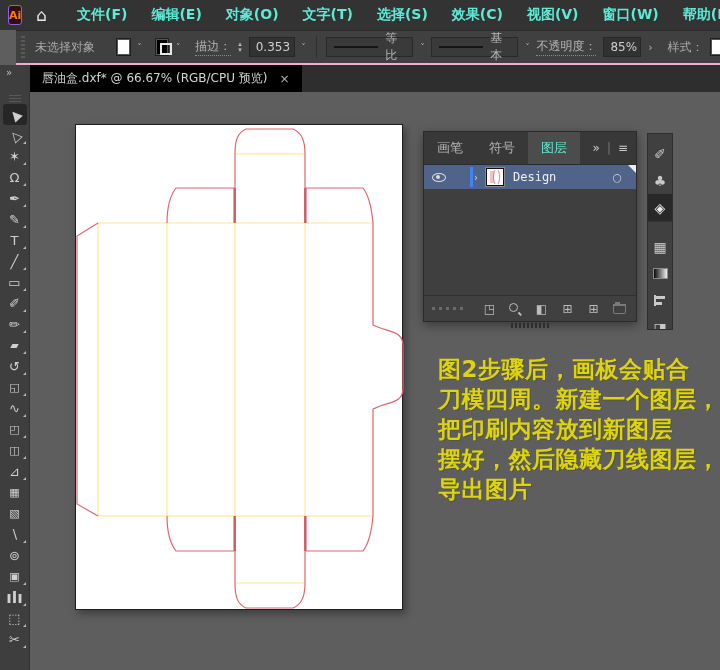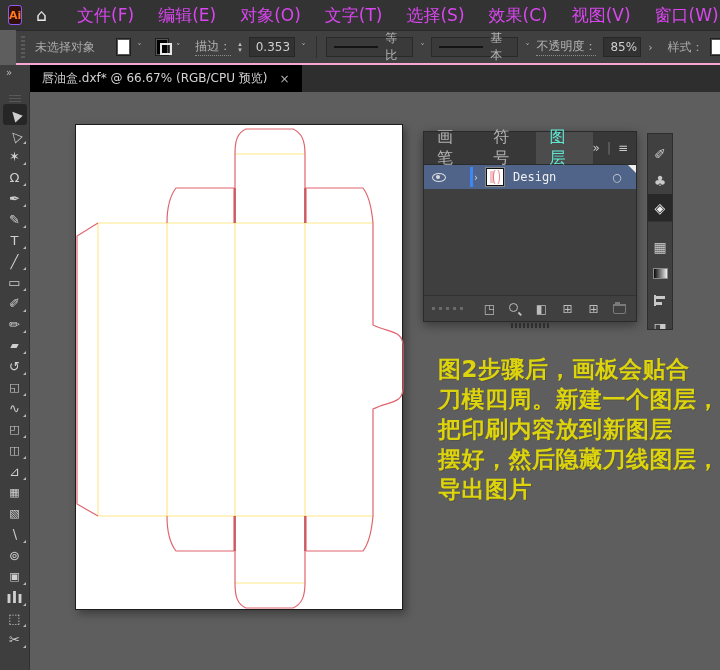--- a/index.html
+++ b/index.html
@@ -9,21 +9,21 @@
 
   
   .menubar { position:absolute; left:0; top:0; width:720px; height:30px;
              background:#333333; display:flex; align-items:center; padding-left:8px; }
   .ai-logo { width:20px; height:20px; background:#31100c; border:1px solid #8b5cf6;
              color:#ff7a1a; font-weight:bold; font-size:11px; display:flex;
              align-items:center; justify-content:center; border-radius:3px; }
   .home-ico { color:#e9e9e9; font-size:17px; margin-left:14px; }
   .mb-div { width:1px; height:18px; background:#4a4a4a; margin:0 14px 0 16px; }
   .menus { display:flex; gap:24px; }
-  .menu-item { color:#d946ef; font-size:17px; white-space:nowrap; }
+  .menu-item { color:#5eead4; font-size:14px; white-space:nowrap;font-weight:bold; }
   .ws-switch { margin-left:20px; display:flex; align-items:center; gap:5px; color:#cccccc; }
   .ws-grid { width:15px; height:13px; display:grid; grid-template-columns:8px 5px;
              grid-template-rows:6px 5px; gap:1px; }
   .ws-grid i { background:#cccccc; } .ws-grid i.dark { background:#777; }
   .caret { font-size:9px; color:#bbbbbb; }
 
   
   .controlbar { position:absolute; left:16px; top:30px; width:720px; height:35px;
                 background:#404040; border-top:1px solid #2b2b2b; border-bottom:2px solid #f9a8d4;
                 display:flex; align-items:center; gap:7px; padding-left:5px; color:#b5b5b5; font-size:12px; }
@@ -77,21 +77,21 @@
             overflow:hidden; }
   .artboard { position:absolute; left:45px; top:32px; width:328px; height:486px; background:#ffffff;
               border:1px solid #1d1d1d; box-shadow:3px 4px 8px rgba(0,0,0,.35); }
   .artboard svg { position:absolute; left:-1px; top:-1px; }
 
   
   .panel { position:absolute; left:393px; top:39px; width:214px; background:#3f3f3f;
            border:1px solid #2a2a2a; box-shadow:0 3px 10px rgba(0,0,0,.4); }
   .panel-tabs { height:33px; background:#383838; border-bottom:1px solid #2b2b2b;
                 display:flex; align-items:stretch; }
-  .ptab { padding:3px 13px; display:flex; align-items:center; color:#b3b3b3; font-size:16px; }
+  .ptab { padding:3px 13px; display:flex; align-items:center; color:#b3b3b3; font-size:13px; }
   .ptab.active { background:#4c4c4c; color:#5eead4; }
   .panel-tabctl { margin-left:auto; display:flex; align-items:center; gap:7px; padding-right:8px;
                   color:#cccccc; font-size:12px; }
   .layer-row { position:relative; height:24px; background:#50648a; display:flex; align-items:center; }
   .eye { width:14px; height:9px; border:1.5px solid #dcdcdc; border-radius:50%; position:relative;
          margin-left:8px; }
   .eye::after { content:""; position:absolute; left:3px; top:1.5px; width:4px; height:4px;
          border-radius:50%; background:#dcdcdc; }
   .sel-bar { position:absolute; left:46px; top:2px; width:3px; height:20px; background:#3f86f5; }
   .chev { color:#d5d5d5; font-size:10px; margin-left:28px; }

